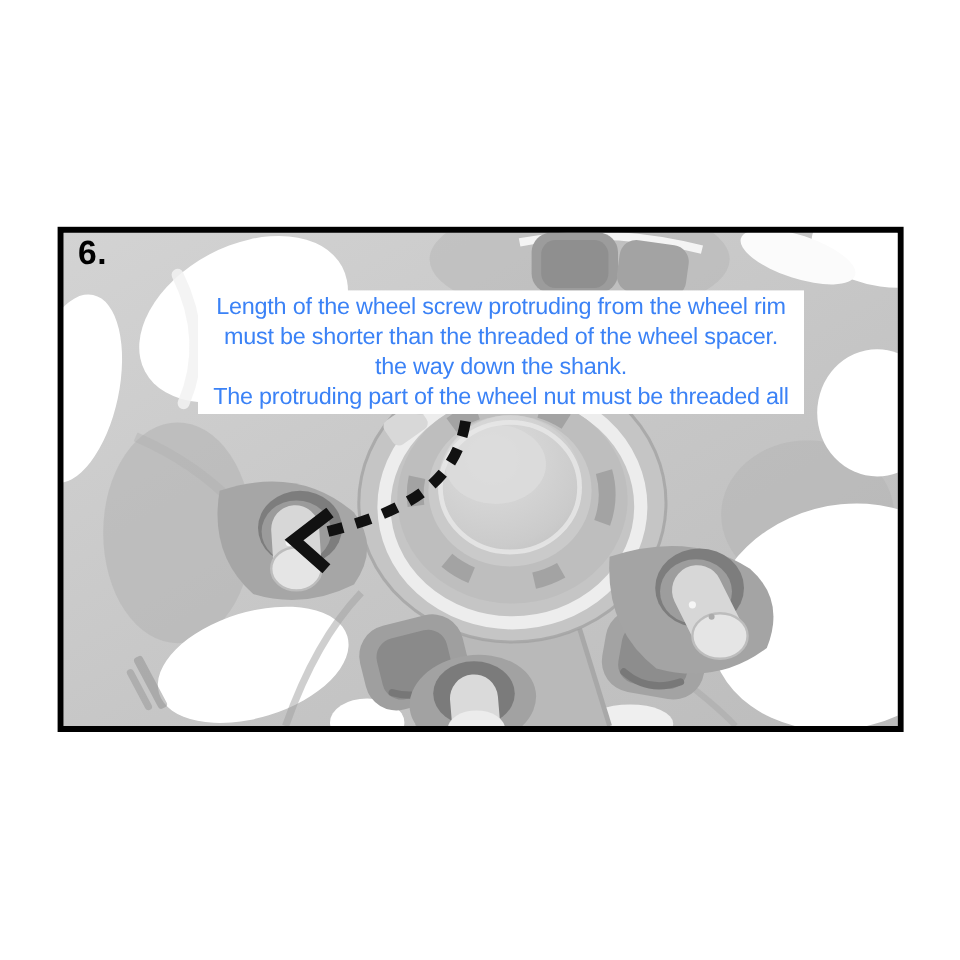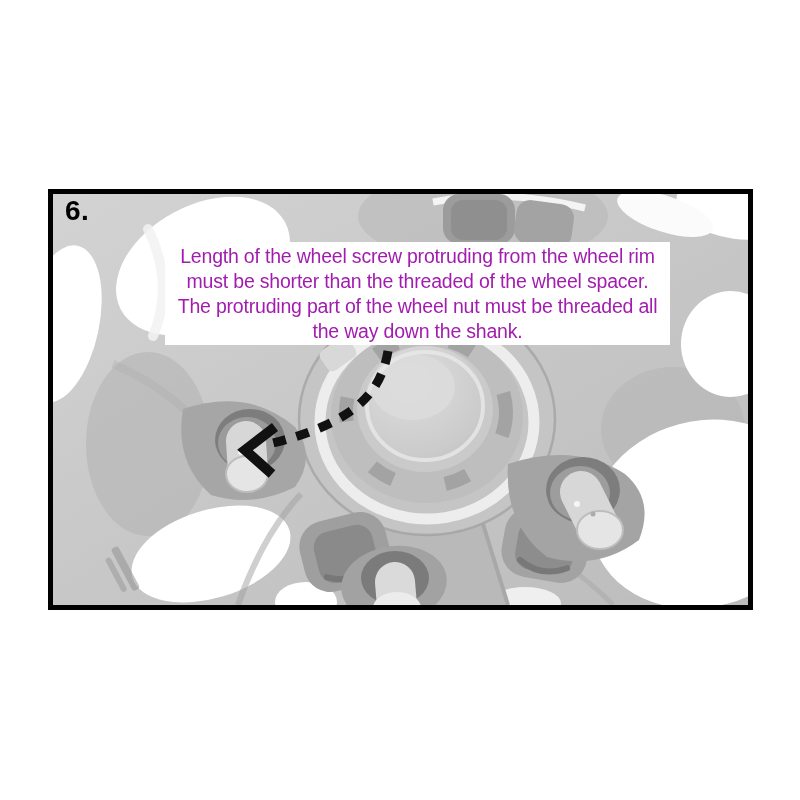--- a/index.html
+++ b/index.html
@@ -58,21 +58,21 @@
     justify-content: center;
     align-items: center;
   }
 
   .caption-line {
     display: block;
     white-space: nowrap;
     text-align: right;
     font-size: 19.5px;
     line-height: 25px;
-    color: #a21caf;
+    color: #3b82f6;
     letter-spacing: -0.2px;
   }
 </style>
 </head>
 <body>
 
 <div class="canvas">
   <div class="figure-frame">
 
     <svg class="photo-svg" viewBox="0 0 695 411" xmlns="http://www.w3.org/2000/svg">
@@ -182,20 +182,20 @@
 
       <g>
         <path d="M 335 157 C 328 198 303 229 216 250" stroke="#111111" stroke-width="9" fill="none" stroke-dasharray="13 11"></path>
         <path d="M 222 233 L 192 256 L 219 280" stroke="#111111" stroke-width="10" fill="none" stroke-linejoin="miter"></path>
       </g>
     </svg>
 
     <div class="caption-box">
       <span class="caption-line">Length of the wheel screw protruding from the wheel rim</span>
       <span class="caption-line">must be shorter than the threaded of the wheel spacer.</span>
+      <span class="caption-line">the way down the shank.</span>
       <span class="caption-line">The protruding part of the wheel nut must be threaded all</span>
-      <span class="caption-line">the way down the shank.</span>
     </div>
 
     <div class="step-number">6.</div>
 
   </div>
 </div>
 
 </body></html>

